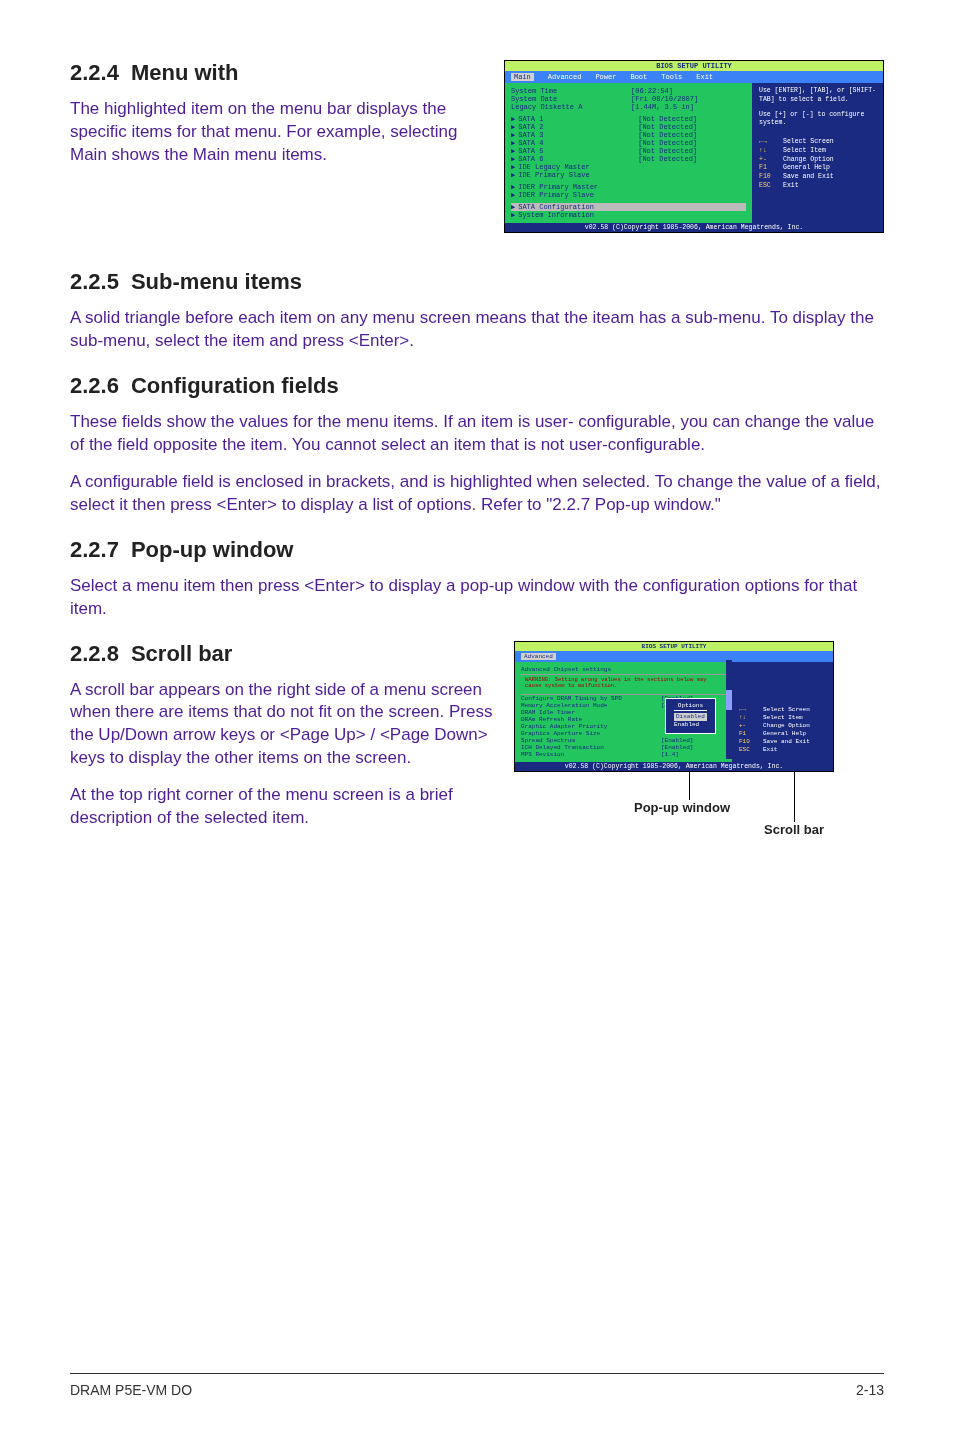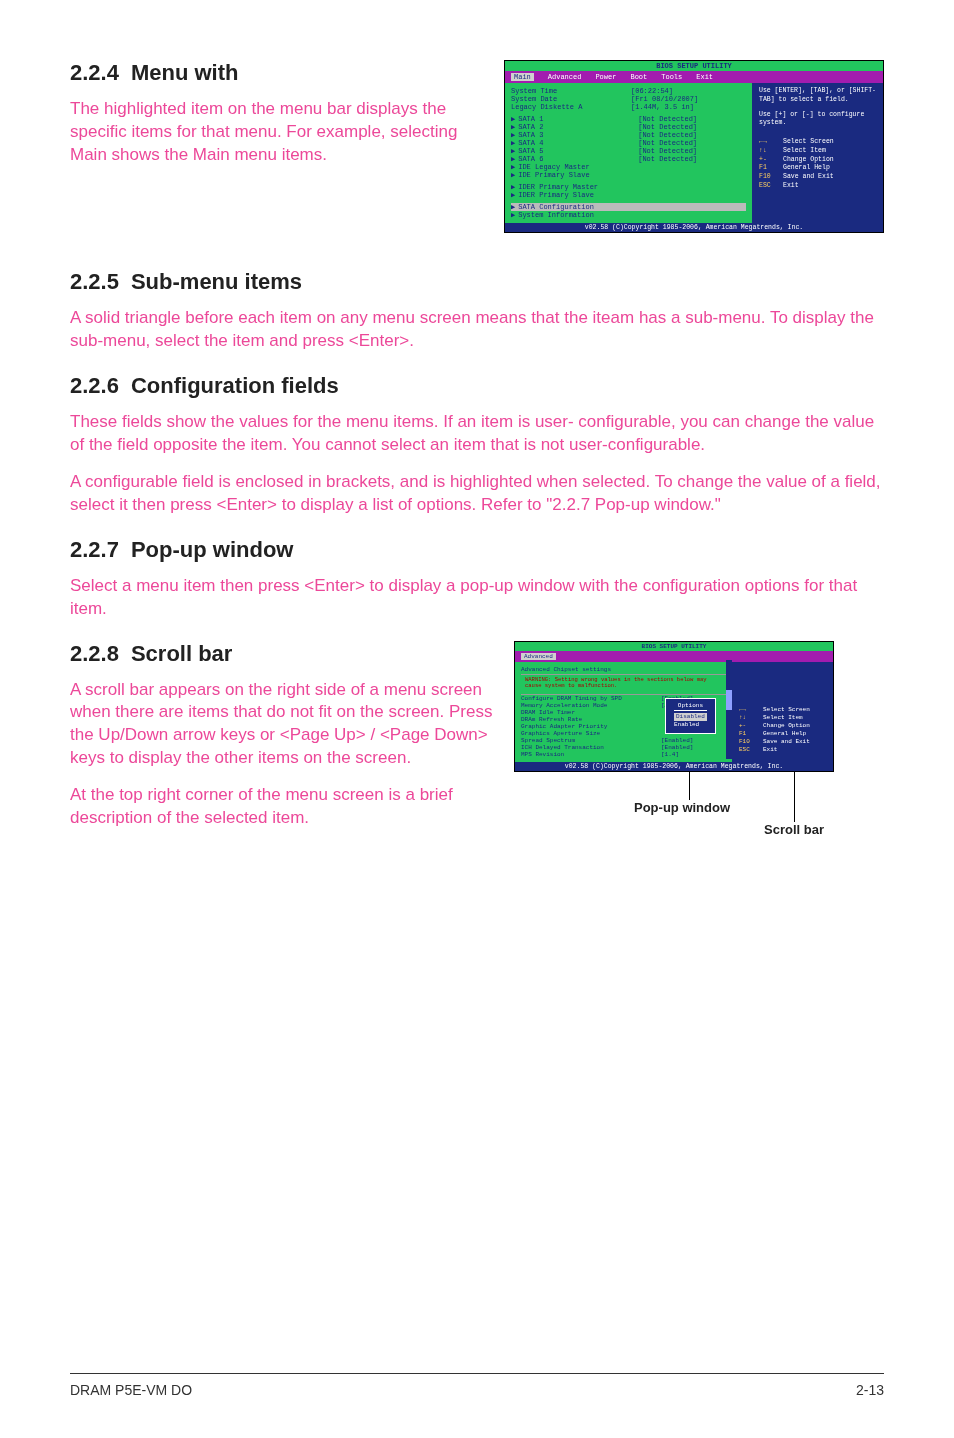--- a/index.html
+++ b/index.html
@@ -29,42 +29,42 @@
     color: #222;
     margin-bottom: 12px;
   }
   h2 .num {
     display: inline-block;
     margin-right: 12px;
   }
   p {
     font-size: 17px;
     line-height: 1.35;
-    color: #ec4899;
+    color: #4c1d95;
     margin-bottom: 14px;
   }
   
   .bios {
     border: 1px solid #000;
     background: #dedede;
     font-family: "Courier New", monospace;
     font-size: 7px;
     color: #003;
     position: relative;
     width: 380px;
   }
   .bios-title {
-    background: #22c55e;
+    background: #bef264;
     color: #1a2a80;
     text-align: center;
     font-weight: bold;
     padding: 1px 0;
   }
   .bios-menubar {
-    background: #a21caf;
+    background: #3b82f6;
     color: #fff;
     display: flex;
     gap: 14px;
     padding: 2px 6px;
   }
   .bios-menubar .sel {
     background: #d0d0d0;
     color: #1a2a80;
     padding: 0 3px;
   }

